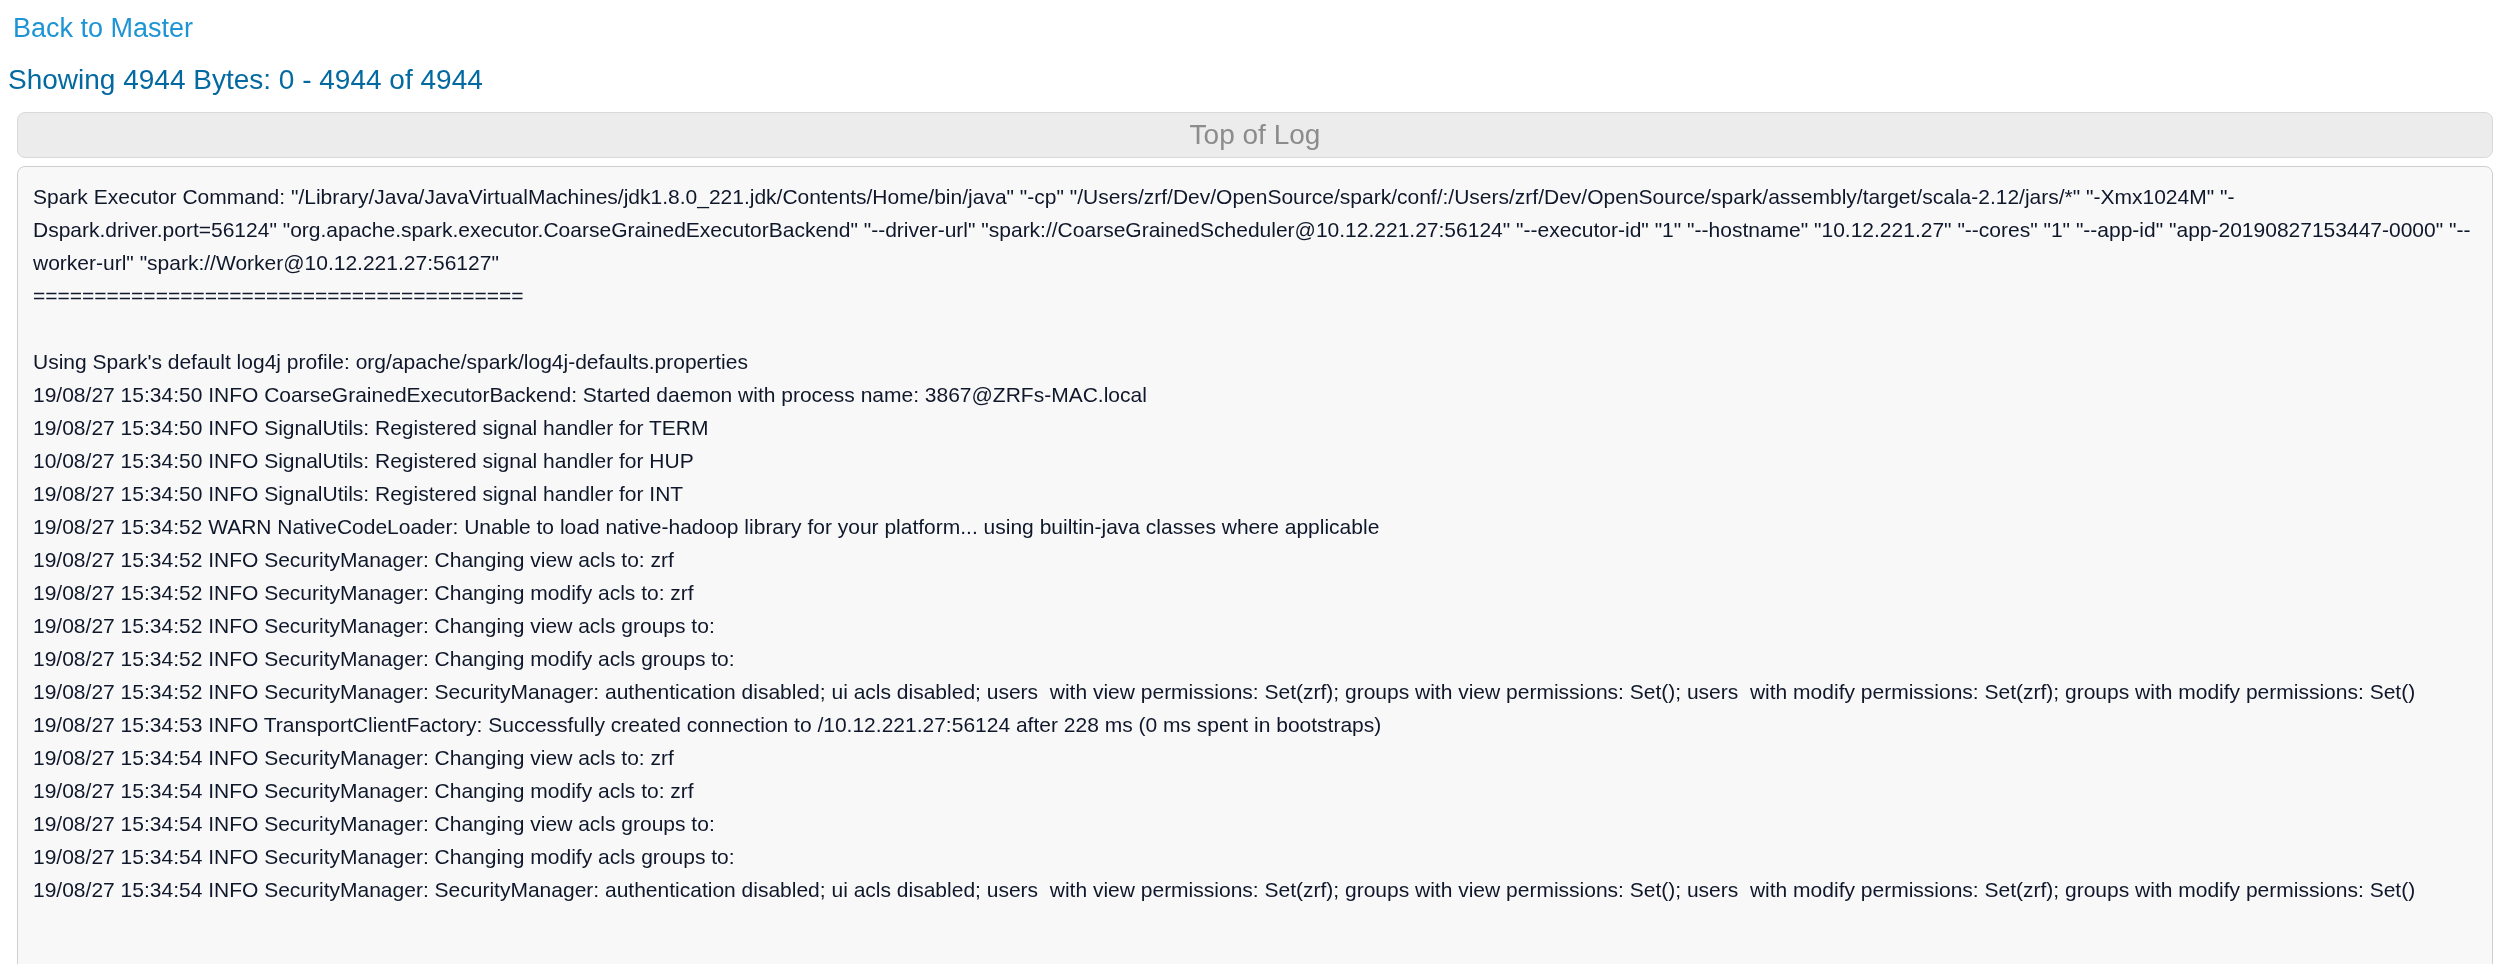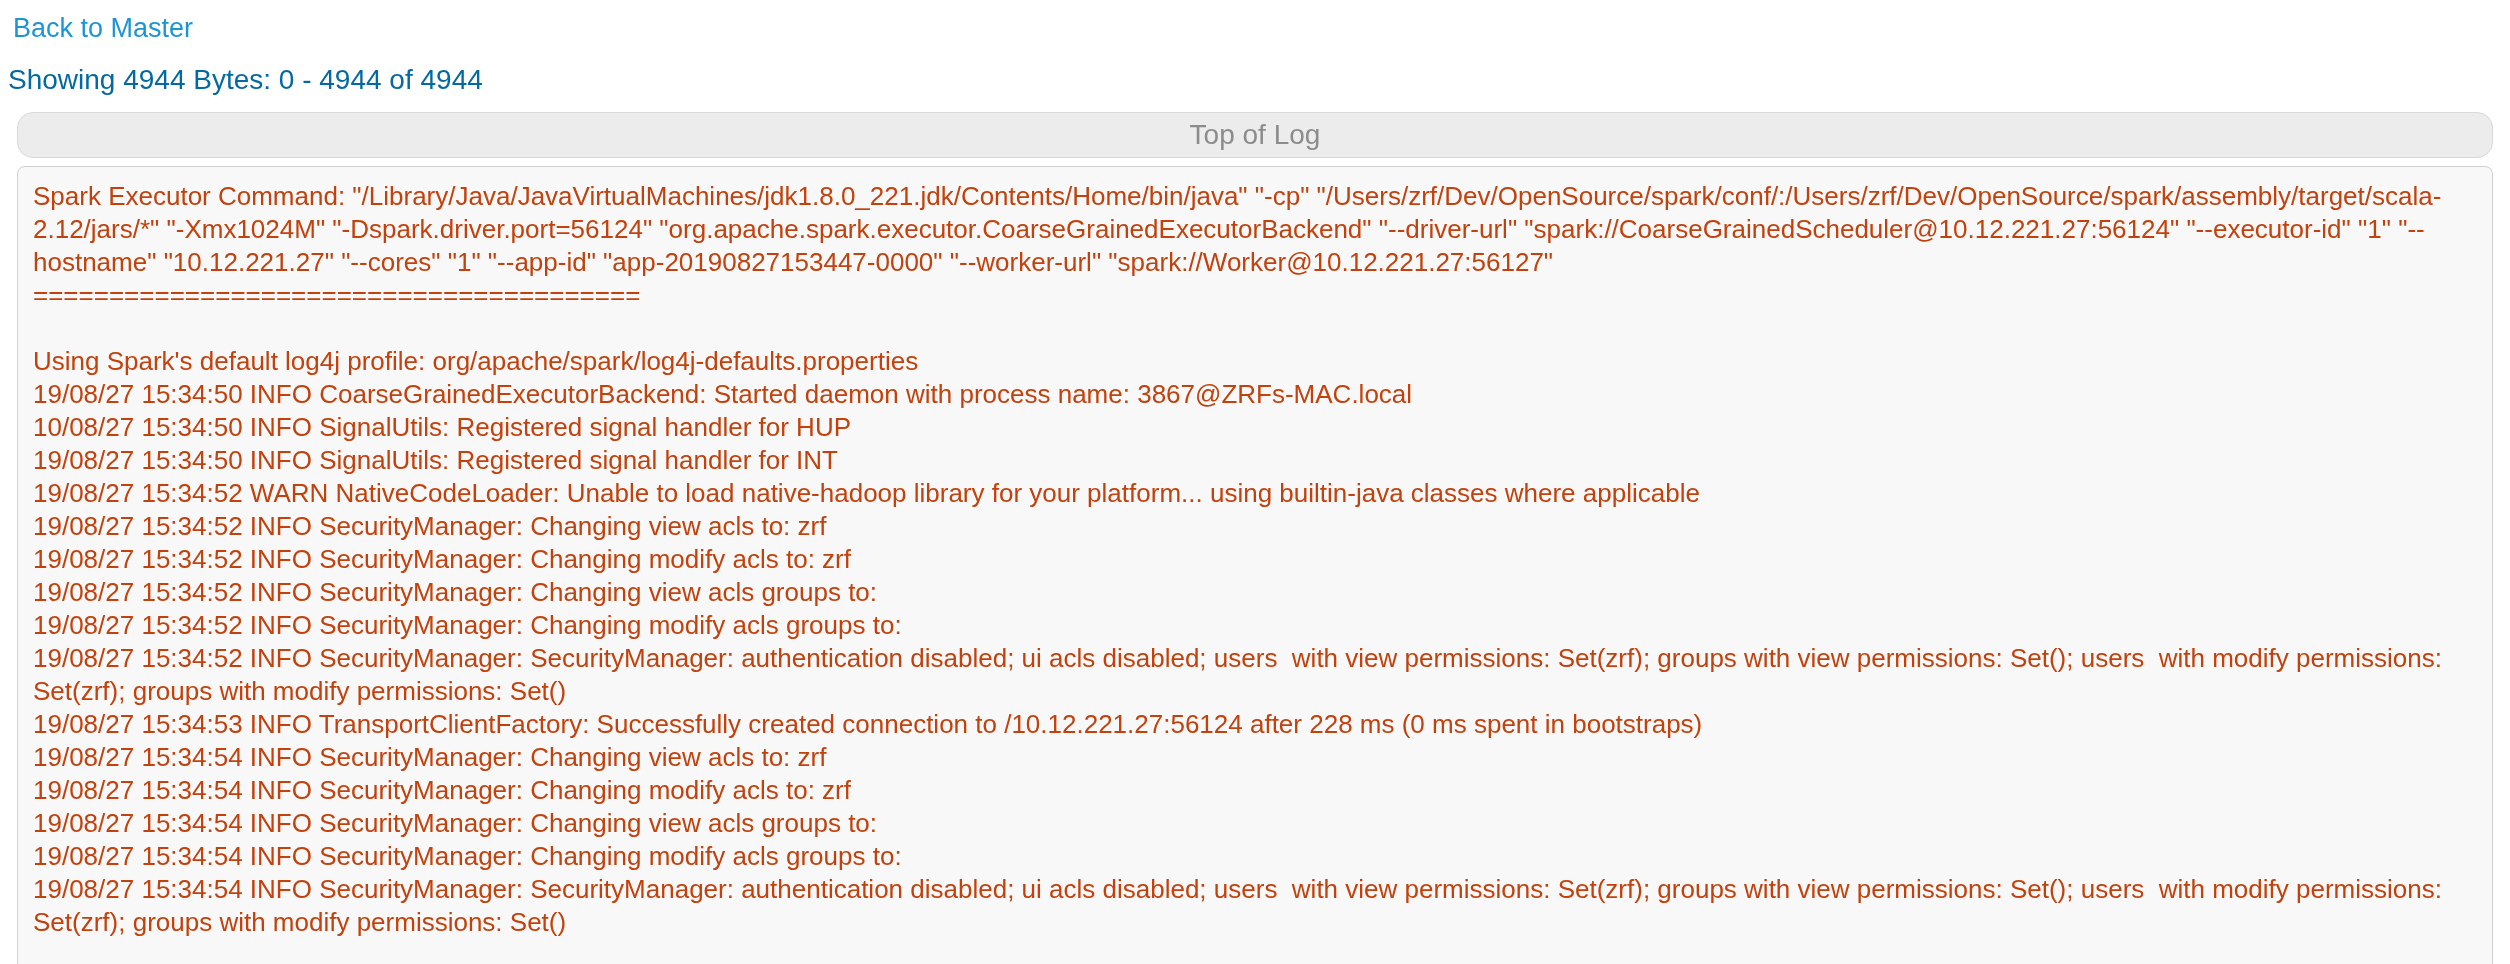--- a/index.html
+++ b/index.html
@@ -29,55 +29,56 @@
   }
   .panel-header {
     margin: 16px 17px 8px 17px;
     height: 46px;
     line-height: 44px;
     text-align: center;
     font-size: 28px;
     color: #8c8c8c;
     background: #ececec;
     border: 1px solid #d9d9d9;
-    border-radius: 16px;
+    border-radius: 8px;
   }
   .log-box {
     margin: 6px 17px 0 17px;
     height: 920px;               
     background: #f8f8f8;
     border: 1px solid #cfcfcf;
     border-radius: 8px;
     padding: 13px 15px;
     overflow: hidden;
   }
   .log-line {
-    font-size: 26px;
+    font-size: 21px;
     line-height: 33px;
     white-space: pre-wrap;
-    color: #c2410c;
+    color: #0f172a;
   }
 </style>
 </head>
 <body>
 
 
 
 <a class="back-link">Back to Master</a>
 
 <div class="bytes-info">Showing 4944 Bytes: 0 - 4944 of 4944</div>
 
 <div class="panel-header">Top of Log</div>
 
 <div class="log-box">
     <div class="log-line">Spark Executor Command: "/Library/Java/JavaVirtualMachines/jdk1.8.0_221.jdk/Contents/Home/bin/java" "-cp" "/Users/zrf/Dev/OpenSource/spark/conf/:/Users/zrf/Dev/OpenSource/spark/assembly/target/scala-2.12/jars/*" "-Xmx1024M" "-Dspark.driver.port=56124" "org.apache.spark.executor.CoarseGrainedExecutorBackend" "--driver-url" "spark://CoarseGrainedScheduler@10.12.221.27:56124" "--executor-id" "1" "--hostname" "10.12.221.27" "--cores" "1" "--app-id" "app-20190827153447-0000" "--worker-url" "spark://Worker@10.12.221.27:56127"</div>
     <div class="log-line">========================================</div>
     <div class="log-line">&nbsp;</div>
     <div class="log-line">Using Spark's default log4j profile: org/apache/spark/log4j-defaults.properties</div>
     <div class="log-line">19/08/27 15:34:50 INFO CoarseGrainedExecutorBackend: Started daemon with process name: 3867@ZRFs-MAC.local</div>
+    <div class="log-line">19/08/27 15:34:50 INFO SignalUtils: Registered signal handler for TERM</div>
     <div class="log-line">10/08/27 15:34:50 INFO SignalUtils: Registered signal handler for HUP</div>
     <div class="log-line">19/08/27 15:34:50 INFO SignalUtils: Registered signal handler for INT</div>
     <div class="log-line">19/08/27 15:34:52 WARN NativeCodeLoader: Unable to load native-hadoop library for your platform... using builtin-java classes where applicable</div>
     <div class="log-line">19/08/27 15:34:52 INFO SecurityManager: Changing view acls to: zrf</div>
     <div class="log-line">19/08/27 15:34:52 INFO SecurityManager: Changing modify acls to: zrf</div>
     <div class="log-line">19/08/27 15:34:52 INFO SecurityManager: Changing view acls groups to:</div>
     <div class="log-line">19/08/27 15:34:52 INFO SecurityManager: Changing modify acls groups to:</div>
     <div class="log-line">19/08/27 15:34:52 INFO SecurityManager: SecurityManager: authentication disabled; ui acls disabled; users  with view permissions: Set(zrf); groups with view permissions: Set(); users  with modify permissions: Set(zrf); groups with modify permissions: Set()</div>
     <div class="log-line">19/08/27 15:34:53 INFO TransportClientFactory: Successfully created connection to /10.12.221.27:56124 after 228 ms (0 ms spent in bootstraps)</div>
     <div class="log-line">19/08/27 15:34:54 INFO SecurityManager: Changing view acls to: zrf</div>

